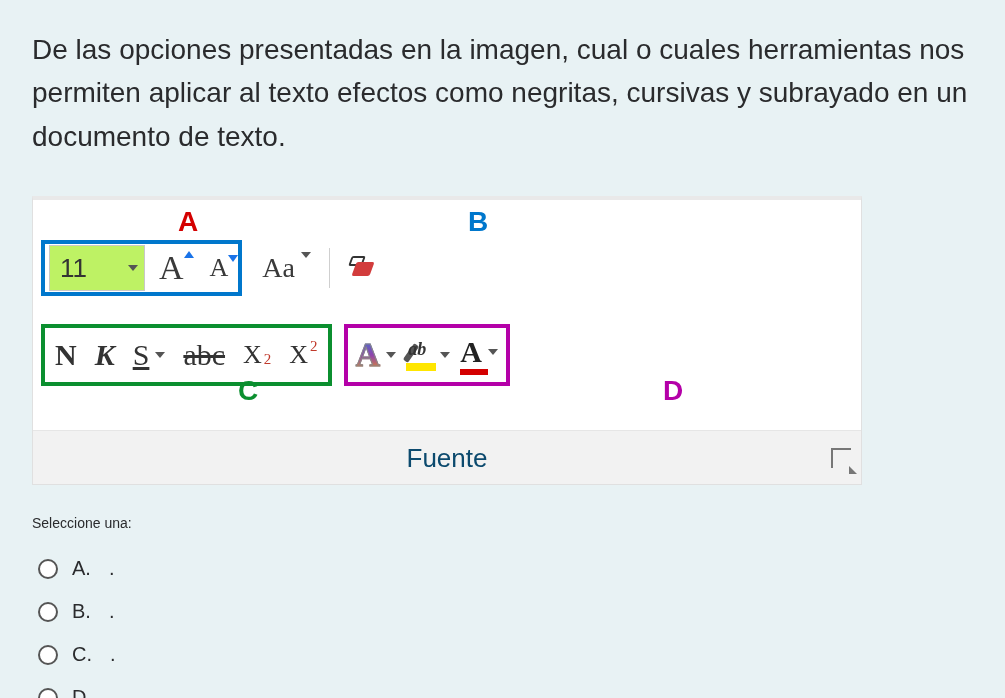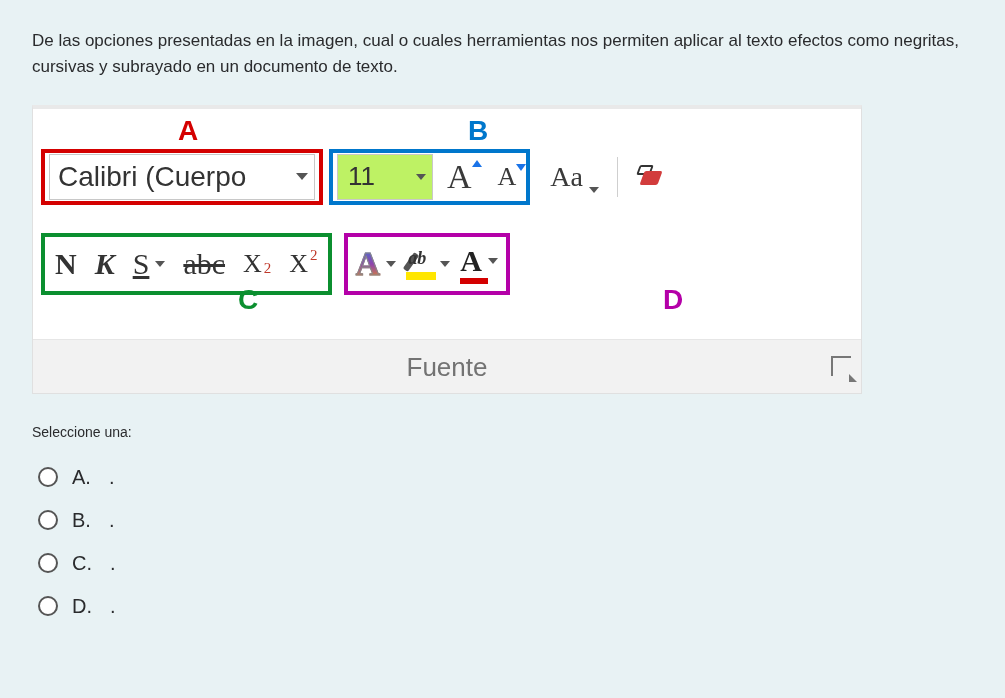--- a/index.html
+++ b/index.html
@@ -6,24 +6,24 @@
   html, body { margin: 0; padding: 0; }
   body {
     background: #e8f2f4;
     font-family: Arial, "Helvetica Neue", Helvetica, sans-serif;
     color: #202124;
     width: 1005px;
     height: 698px;
     padding: 28px 32px;
   }
   .question-text {
-    font-size: 17px;
+    font-size: 28px;
     line-height: 1.55;
     color: #2a2b2d;
-    margin-bottom: 24px;
+    margin-bottom: 38px;
   }
   .ribbon-image {
     background: #ffffff;
     border: 1px solid #e0e0e0;
     width: 830px;
     padding: 0;
     position: relative;
     border-top: 4px solid #e9e9e9;
   }
   .ribbon-inner {
@@ -129,21 +129,21 @@
     border-left: 5px solid transparent;
     border-right: 5px solid transparent;
     border-top: 7px solid #1a73e8;
   }
   .changecase {
     font-family: "Times New Roman", serif;
     font-size: 28px;
     color: #3a3a3a;
     padding: 0 4px;
     margin-left: 10px;
-    display: flex; align-items: flex-end; gap: 6px;
+    display: flex; align-items: flex-start; gap: 6px;
   }
   .vsep {
     width: 1px; height: 40px; background: #cfcfcf;
     margin: 0 8px;
   }
   .erase {
     position: relative;
     width: 32px; height: 32px;
     margin-left: 4px;
   }
@@ -248,21 +248,21 @@
     padding-bottom: 6px;
   }
   .fontcolor .bar {
     position: absolute; left: 0; bottom: 0;
     width: 28px; height: 6px; background: #d40000;
   }
 
   .section-name {
     text-align: center;
     font-size: 26px;
-    color: #737373;
+    color: #0c4a6e;
     padding: 12px 0 10px 0;
     position: relative;
     background: #f2f2f2;
     margin-top: 44px;
     border-top: 1px solid #e6e6e6;
   }
   .section-name .dialog {
     position: absolute; right: 10px; top: 50%;
     transform: translateY(-50%);
     width: 20px; height: 20px;
@@ -309,26 +309,20 @@
 
 <div class="ribbon-image">
   <span class="lbl lblA">A</span>
   <span class="lbl lblB">B</span>
   <span class="lbl lblC">C</span>
   <span class="lbl lblD">D</span>
 
   <div class="ribbon-inner">
 
     <div class="row row1">
-      <div class="groupA">
-        <div class="font-name">
-          <span>Calibri (Cuerpo</span>
-          <span class="caret-down"></span>
-        </div>
-      </div>
 
       <div class="groupB">
         <div class="font-size">
           <span>11</span>
           <span class="caret-down sm"></span>
         </div>
         <span class="growA">
           <span>A</span>
           <span class="tri-up"></span>
         </span>

